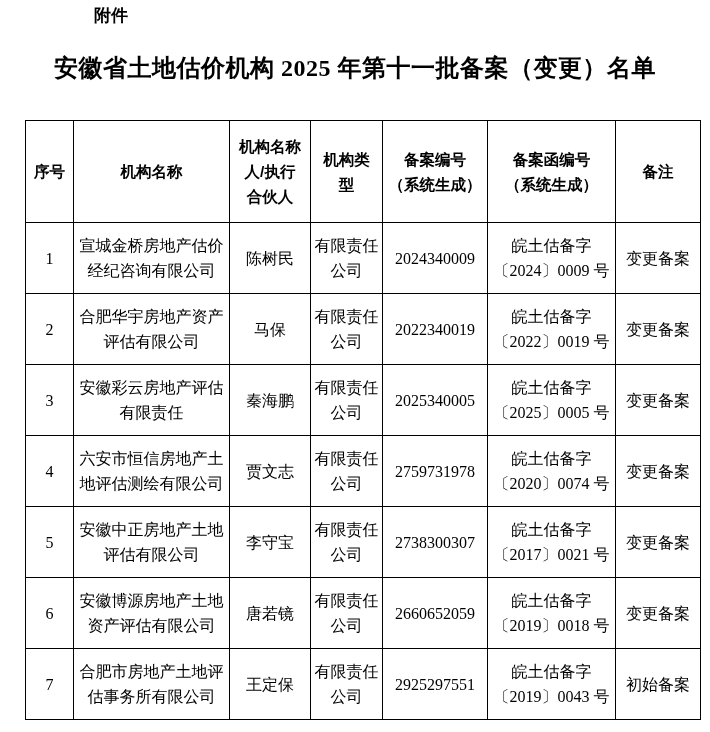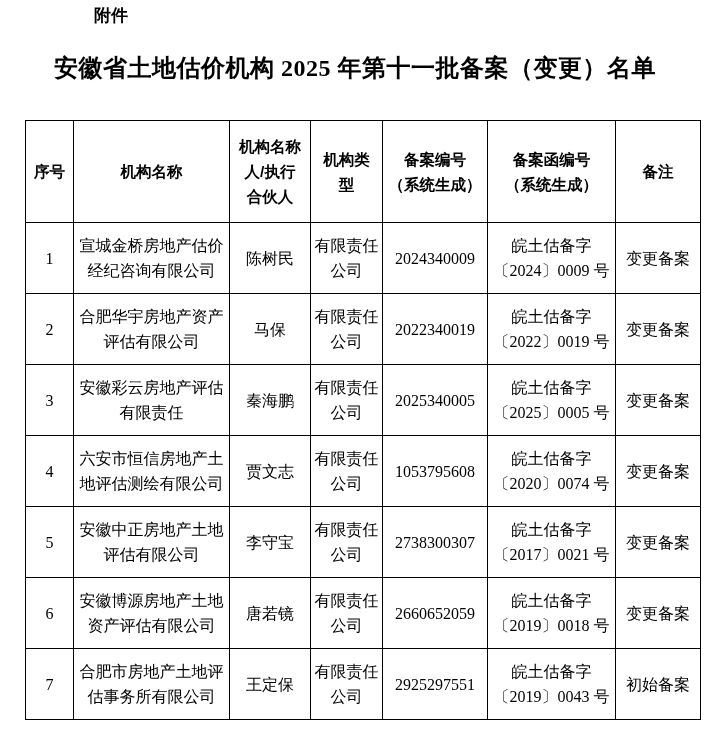--- a/index.html
+++ b/index.html
@@ -132,21 +132,21 @@
 〔2025〕0005 号</td>
       <td>变更备案</td>
     </tr>
     <tr>
       <td class="num">4</td>
       <td>六安市恒信房地产土
 地评估测绘有限公司</td>
       <td>贾文志</td>
       <td>有限责任
 公司</td>
-      <td class="num">1053795608</td>
+      <td class="num">2759731978</td>
       <td>皖土估备字
 〔2020〕0074 号</td>
       <td>变更备案</td>
     </tr>
     <tr>
       <td class="num">5</td>
       <td>安徽中正房地产土地
 评估有限公司</td>
       <td>李守宝</td>
       <td>有限责任

